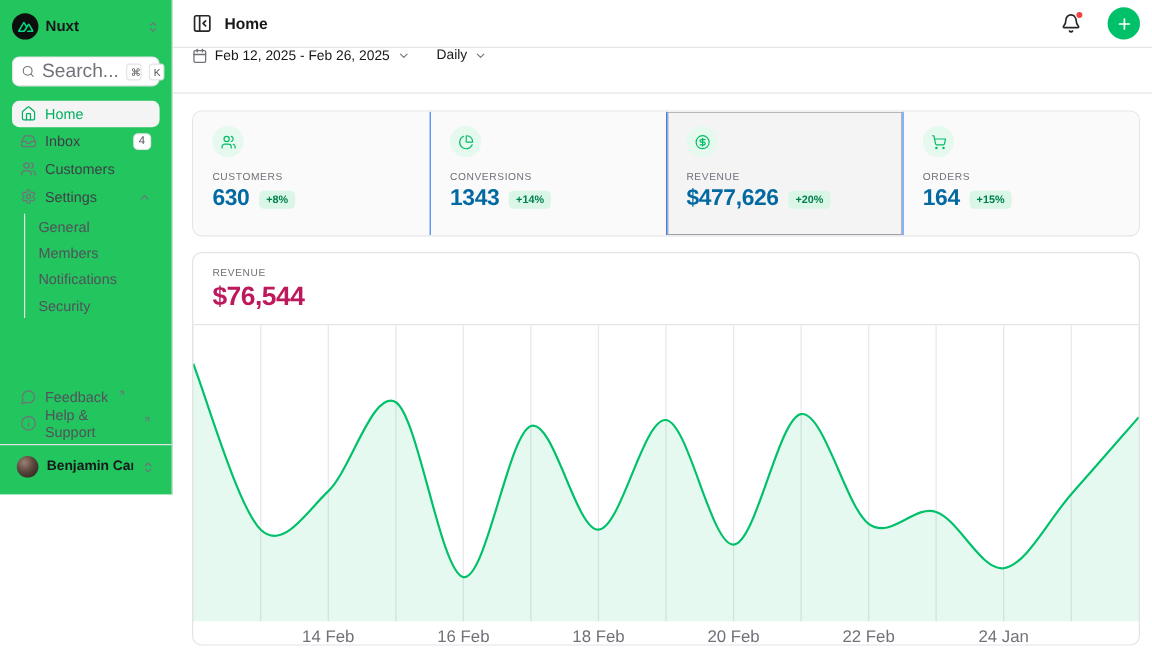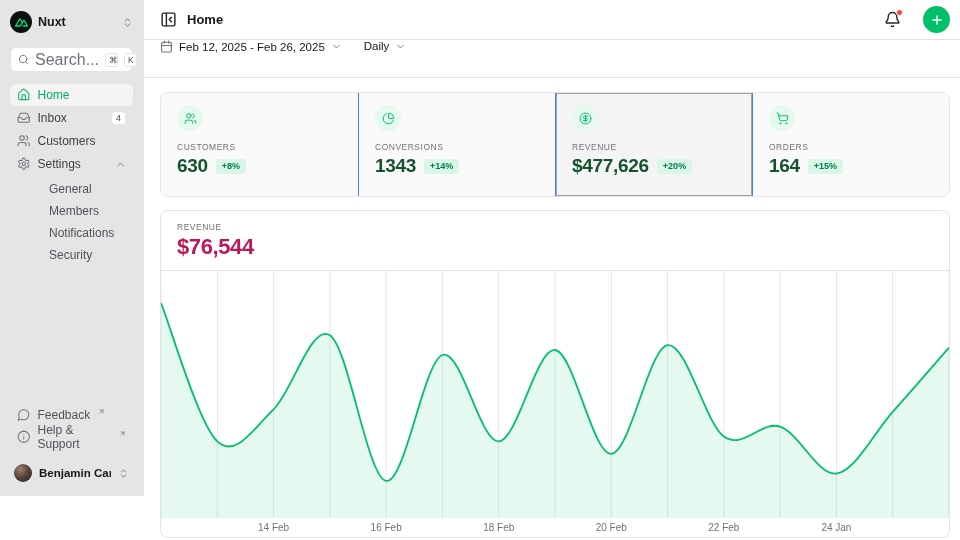--- a/index.html
+++ b/index.html
@@ -1,42 +1,42 @@
 <!DOCTYPE html>
 <html><head>
 <meta charset="utf-8">
 <style>
   * { margin:0; padding:0; box-sizing:border-box; }
   html,body { width:960px; height:540px; overflow:hidden; background:#fff;
     font-family:"Liberation Sans", sans-serif; color:#18181b; }
   .app { display:flex; width:960px; height:540px; }
 
   
-  .sidebar { width:144px; min-width:144px; height:496px; border-right:1px solid #e4e4e7;
-    display:flex; flex-direction:column; padding:10px; background:#e5e5e5; }
+  .sidebar { width:144px; min-width:144px; height:412px; border-right:1px solid #e4e4e7;
+    display:flex; flex-direction:column; padding:10px; background:#22c55e; }
   .ws-row { display:flex; align-items:center; gap:6px; height:24px; border-radius:6px; cursor:pointer; }
   .ws-logo { width:22px; height:22px; border-radius:50%; background:#0c0f0d; display:flex;
     align-items:center; justify-content:center; flex-shrink:0; }
   .ws-name { font-size:12.5px; font-weight:700; flex:1; }
   .muted-ic { color:#71717a; display:flex; align-items:center; }
   .searchbox { margin-top:13px; height:25px; border:1px solid #e4e4e7; border-radius:6px;
     display:flex; align-items:center; gap:6px; padding:0 5px 0 7px; background:#fff; }
   .searchbox .ph { flex:1; font-size:16px; color:#71717a; }
   kbd { font-family:"Liberation Sans", sans-serif; font-size:8.5px; color:#52525b; border:1px solid #e4e4e7;
     border-radius:3px; background:#fff; padding:1px 3px; min-width:13px; text-align:center; line-height:10px; }
   nav { margin-top:12px; display:flex; flex-direction:column; gap:1px; }
   .nav-item { display:flex; align-items:center; gap:7px; height:22px; padding:0 7px; border-radius:6px;
     font-size:12px; font-weight:500; color:#3f3f46; cursor:pointer; }
   .nav-item .ic { display:flex; color:#71717a; }
   .nav-item.active { background:#f4f4f5; color:#00b061; }
   .nav-item.active .ic { color:#00b061; }
   .nav-item .lbl { flex:1; white-space:nowrap; }
   .nav-badge { font-size:9.5px; color:#52525b; border:1px solid #e4e4e7; border-radius:4px;
     padding:0 4px; line-height:12px; background:#fff; }
-  .nav-children { margin:2px 0 2px 27px; border-left:1px solid #e4e4e7; padding-left:4px;
+  .nav-children { margin:2px 0 2px 10px; border-left:1px solid #e4e4e7; padding-left:4px;
     display:flex; flex-direction:column; gap:1px; }
   .nav-child { height:21px; display:flex; align-items:center; padding:0 7px; font-size:12px;
     color:#52525b; border-radius:6px; cursor:pointer; }
   .side-bottom { margin-top:auto; display:flex; flex-direction:column; }
   .ext-sup { color:#71717a; margin-left:1px; margin-bottom:7px; display:flex; }
   .side-divider { border-top:1px solid #e4e4e7; margin:6px -10px 5px; }
   .user-row { display:flex; align-items:center; gap:7px; height:26px; padding:0 4px; border-radius:6px; cursor:pointer; }
   .avatar { width:18px; height:18px; border-radius:50%; flex-shrink:0;
     background:radial-gradient(circle at 35% 30%, #9a8070 0%, #5a463c 45%, #241c18 100%); }
   .user-name { font-size:11.5px; font-weight:700; flex:1; white-space:nowrap; overflow:hidden; }
@@ -63,34 +63,34 @@
   
   .stats { display:grid; grid-template-columns:1fr 1fr 1fr 1fr; border:1px solid #e4e4e7;
     border-radius:8px; overflow:hidden; height:105px; }
   .stat-card { background:#fafafa; padding:12px 16px; cursor:pointer; }
   .stat-card + .stat-card { border-left:1px solid #3b82f6; }
   .stat-card.selected { background:#f4f4f5; box-shadow:inset 0 0 0 1px #a1a1aa; }
   .stat-ic { width:26px; height:26px; border-radius:50%; background:#e6f9ef; color:#00bb66;
     display:flex; align-items:center; justify-content:center; }
   .stat-lbl { margin-top:11px; font-size:8.5px; letter-spacing:.5px; color:#71717a; font-weight:500; }
   .stat-val-row { margin-top:3px; display:flex; align-items:center; gap:8px; }
-  .stat-val { font-size:19px; font-weight:700; color:#14532d; letter-spacing:-0.3px; }
+  .stat-val { font-size:19px; font-weight:700; color:#0369a1; letter-spacing:-0.3px; }
   .delta-badge { font-size:9px; font-weight:600; color:#00804a; background:#d9f6e6;
     border-radius:4px; padding:2.5px 6px; }
 
   
   .chart-card { margin-top:13px; border:1px solid #e4e4e7; border-radius:8px; height:328px;
     background:#fff; display:flex; flex-direction:column; overflow:hidden; }
   .chart-hdr { padding:11px 16px 10px; border-bottom:1px solid #e4e4e7; }
   .chart-lbl { font-size:8.5px; letter-spacing:.5px; color:#71717a; font-weight:500; }
   .chart-val { font-size:22px; font-weight:700; color:#be185d; letter-spacing:-0.4px; margin-top:2px; }
   .chart-area { flex:1; position:relative; }
   .chart-area svg { display:block; width:100%; height:247px; }
   .xticks { position:relative; height:20px; }
-  .xtick { position:absolute; top:4px; transform:translateX(-50%); font-size:10px; color:#71717a; white-space:nowrap; }
+  .xtick { position:absolute; top:4px; transform:translateX(-50%); font-size:14px; color:#71717a; white-space:nowrap; }
 </style>
 </head>
 <body>
 
 <div class="app">
 
   <aside class="sidebar">
     <div class="ws-row">
       <span class="ws-logo">
         <svg width="13" height="13" viewBox="0 0 24 24" fill="#00dc82">

